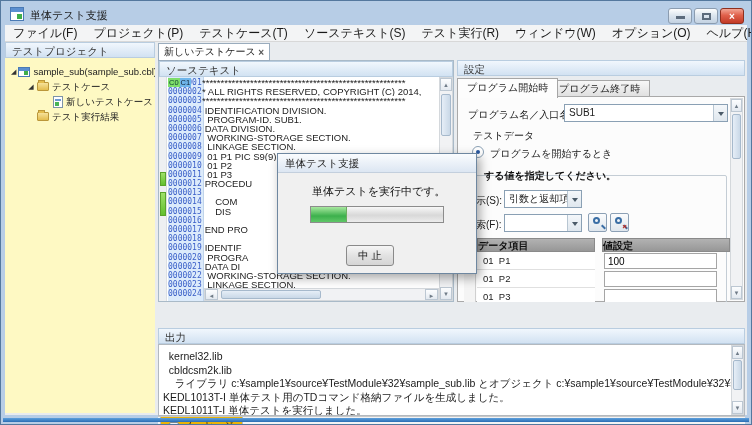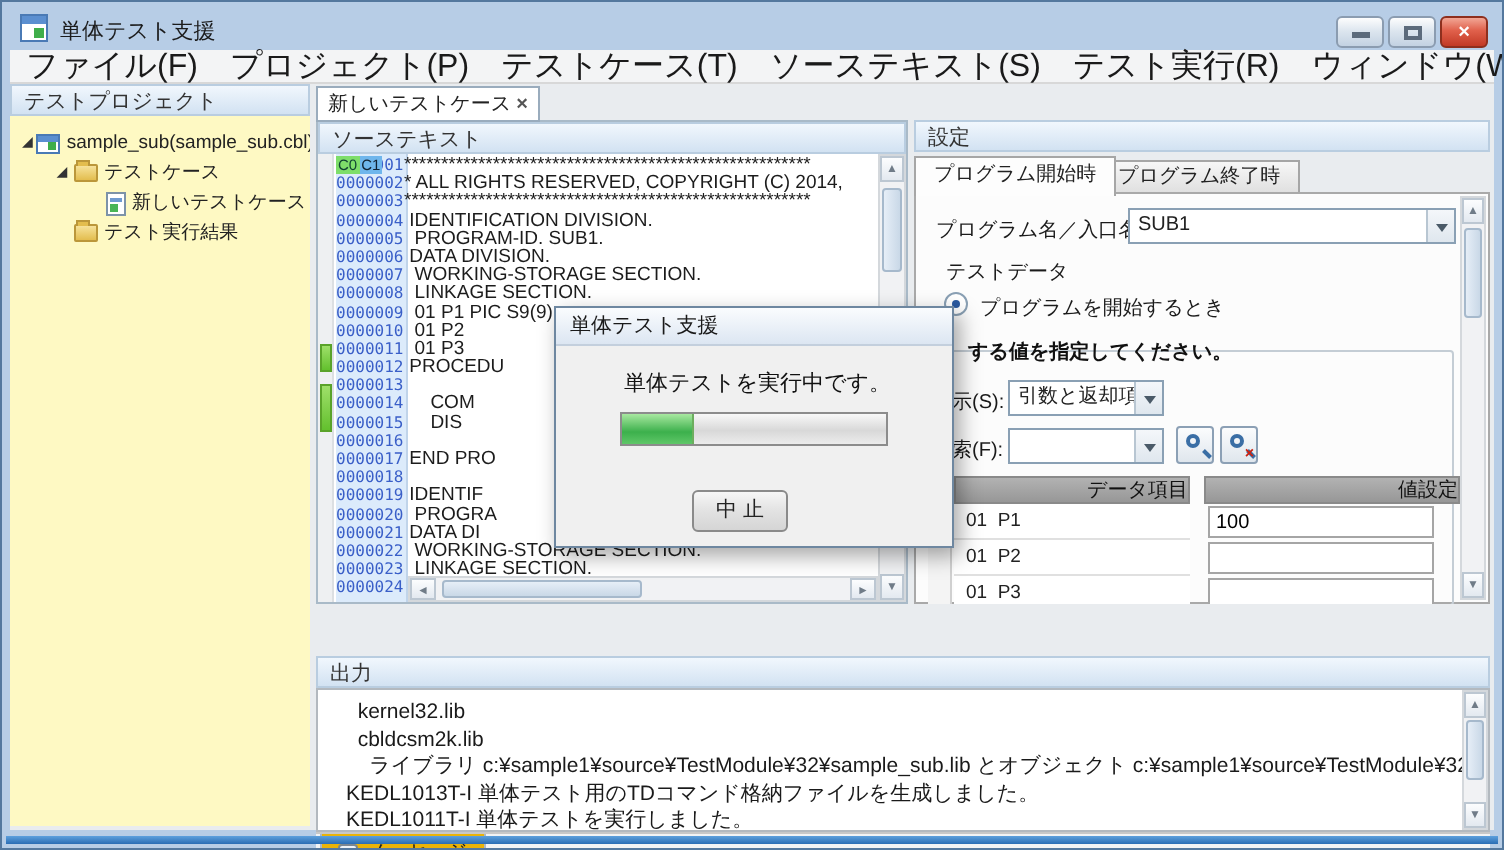--- a/index.html
+++ b/index.html
@@ -23,21 +23,21 @@
              background:linear-gradient(#fdfdfd,#dde6ef 45%,#c3d2e2); position:relative; }
   .win-btn.close { background:linear-gradient(#f2a695,#e0604b 45%,#c23a26); border-color:#8e2f1e; }
   .glyph-min { position:absolute; left:7px; bottom:4px; width:9px; height:3px; background:#5c6b7c; }
   .glyph-max { position:absolute; left:7px; top:4px; width:9px; height:7px; border:2px solid #5c6b7c; background:transparent; }
   .glyph-close { position:absolute; left:0; top:1px; width:100%; text-align:center; color:#fff;
                  font-size:10px; font-weight:bold; line-height:13px; }
 
   
   .menubar { position:absolute; left:4px; top:24px; right:4px; height:17px; background:#f3f4f5;
              border-bottom:1px solid #d8d8d8; display:flex; align-items:center; }
-  .menu-item { padding:0 8px; font-size:16px; color:#1a1a1a; line-height:17px; white-space:nowrap; }
+  .menu-item { padding:0 8px; font-size:12px; color:#1a1a1a; line-height:17px; white-space:nowrap; }
 
   .content-bg { position:absolute; left:4px; right:4px; top:41px; bottom:9px; background:#e9ecef; }
 
   
   .phead { height:16px; line-height:16px; padding-left:6px; font-size:10.5px; color:#333;
            background:linear-gradient(#f1f7fd,#d2e2f2); border:1px solid #b9cde0; white-space:nowrap; overflow:hidden; }
 
   
   .left-panel { position:absolute; left:4px; top:41px; width:150px; height:371px; background:#fef9c3; overflow:hidden; }
   .tree { padding-top:6px; }
@@ -105,31 +105,31 @@
   .radio { position:absolute; width:12px; height:12px; border:1px solid #8aa0b4; border-radius:50%; background:#fff; }
   .radio::after { content:""; position:absolute; left:3px; top:3px; width:4px; height:4px; border-radius:50%; background:#2c5aa0; }
   .instruction { font-weight:bold; color:#111; }
   .tool-btn { position:absolute; width:19px; height:19px; border:1px solid #8ca0b5; border-radius:2px;
               background:linear-gradient(#fbfcfd,#dfe6ed); }
   .mag { position:absolute; left:4px; top:3px; width:7px; height:7px; border:2px solid #3a6ea5; border-radius:50%; }
   .mag::after { content:""; position:absolute; left:6px; top:7px; width:5px; height:2px; background:#3a6ea5; transform:rotate(45deg); }
   .mag-x { position:absolute; right:1px; bottom:0; font-size:8px; font-weight:bold; color:#cc2211; }
 
   .grid-head { position:absolute; height:14px; background:linear-gradient(#b2b2b2,#979797); border:1px solid #8a8a8a;
-               font-size:10px; font-weight:normal; text-align:right; line-height:13px; color:#111; }
+               font-size:10px; font-weight:bold; text-align:left; line-height:13px; color:#111; }
   .grid-cell { position:absolute; height:18px; background:#fff; border-bottom:1px solid #e0e0e0; font-size:9.5px;
                line-height:18px; white-space:pre; }
   .val-input { position:absolute; height:16px; border:1px solid #a5a5a5; background:#fff; font-size:10px;
                padding:0 3px; font-family:"Liberation Sans","DejaVu Sans",sans-serif; }
   .sel-strip { position:absolute; background:#f4f4f4; border-right:1px solid #d0d0d0; }
 
   
   .output-panel { position:absolute; left:157px; top:303px; width:587px; height:108px; overflow:hidden;margin-top:24px; }
   .out-box { position:absolute; left:0; top:16px; right:0; height:72px; background:#fff; border:1px solid #b3b9bf; overflow:hidden; }
-  .out-line { white-space:pre; font-size:10.5px; line-height:13.5px; color:#1a1a1a; padding-left:14px; overflow:hidden; }
+  .out-line { white-space:pre; font-size:10.5px; line-height:13.5px; color:#1a1a1a; padding-left:4px; overflow:hidden; }
   .out-vscroll { right:0; top:0; bottom:0; width:13px; }
   .out-tabstrip { position:absolute; left:0; bottom:0; right:0; height:20px; background:#f2f3f4; border-top:1px solid #c8c8c8; }
   .msg-tab { position:absolute; left:2px; top:0; height:19px; background:#eab308; border:1px solid #b0b8c0; border-top:none;
              display:flex; align-items:center; padding:0 8px; font-size:10px; }
   .ico-bubble { width:10px; height:8px; border:1px solid #7b8691; border-radius:2px; background:#eef2f6; position:relative; margin-right:4px; flex:none; }
   .ico-bubble::after { content:""; position:absolute; left:2px; bottom:-3px; border:2px solid transparent; border-top:3px solid #7b8691; }
 
   
   .dialog { position:absolute; left:276px; top:152px; width:200px; height:121px; background:#f0f0f0;
             border:1px solid #6e87a0; box-shadow:3px 4px 10px rgba(0,0,0,0.35); z-index:50; }

